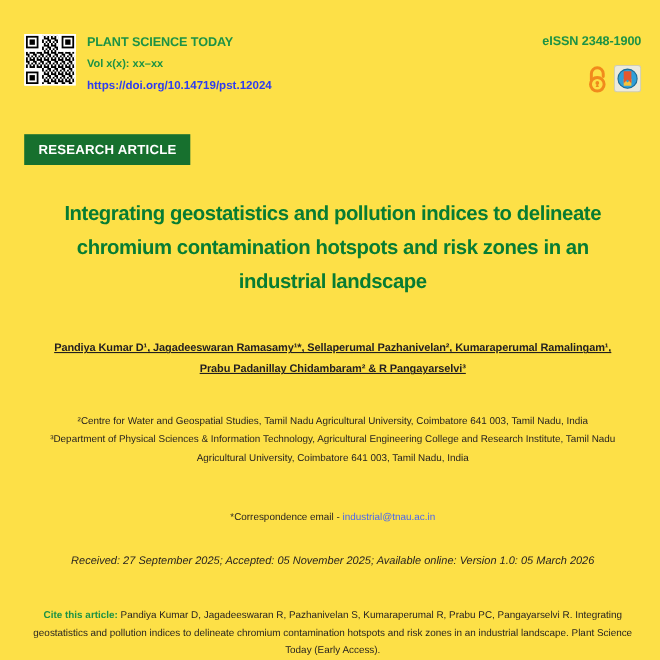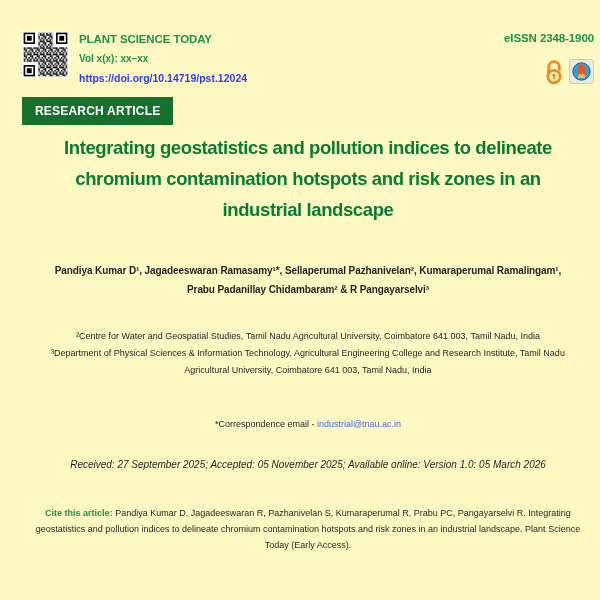--- a/index.html
+++ b/index.html
@@ -7,46 +7,46 @@
     --title-green:#077c33;
     --badge-green:#17702e;
     --link-blue:#2e3cf0;
     --email-blue:#4a66f0;
     --text-color:#221e1f;
   }
   *{margin:0;padding:0;box-sizing:border-box;}
   html,body{background:#fff;}
   body{font-family:"Liberation Sans","DejaVu Sans",sans-serif;color:var(--text-color);}
   .page{
-    position:relative;width:600px;height:600px;background:#fef9c3;
-    overflow:hidden;padding:29px 6px 0 22px;
+    position:relative;width:600px;height:600px;background:#fde047;
+    overflow:hidden;padding:29px 17px 0 22px;
   }
   
   .masthead{display:flex;justify-content:space-between;align-items:flex-start;}
   .mast-left{display:flex;gap:10px;align-items:flex-start;}
   .qr{width:47px;height:47px;margin-top:2px;flex:0 0 auto;}
   .journal-meta{padding-top:1px;}
   .journal-name{font-size:11.5px;font-weight:bold;color:var(--accent-green);line-height:19px;letter-spacing:-0.1px;}
   .volume-line{font-size:10px;font-weight:bold;color:var(--accent-green);line-height:19px;}
   .doi-link{font-size:10.5px;font-weight:bold;color:var(--link-blue);line-height:19px;text-decoration:none;display:inline-block;}
   .mast-right{text-align:right;padding-top:3px;}
   .eissn{font-size:11.5px;font-weight:bold;color:var(--accent-green);letter-spacing:-0.1px;}
   .badge-icons{margin-top:14px;display:flex;justify-content:flex-end;align-items:center;gap:5px;}
   
   .article-badge{
-    display:inline-block;margin-top:8px;background:var(--badge-green);
+    display:inline-block;margin-top:32px;background:var(--badge-green);
     color:#fff;font-size:12px;font-weight:bold;letter-spacing:0.2px;
     padding:7px 13px 7px 13px;line-height:1.2;
   }
   
-  .title{margin-top:7px;text-align:center;color:var(--title-green);
+  .title{margin-top:28px;text-align:center;color:var(--title-green);
     font-size:18.5px;font-weight:bold;line-height:31px;letter-spacing:-0.4px;}
   .title .tl{display:block;white-space:nowrap;}
   .authors{margin-top:36px;text-align:center;font-weight:bold;font-size:10px;line-height:19px;letter-spacing:-0.1px;}
-  .authors div{white-space:nowrap;}
+  .authors div{white-space:nowrap;text-decoration:underline;}
   .affiliations{margin-top:29px;text-align:center;font-size:9px;line-height:17px;}
   .affiliations p{max-width:556px;margin:0 auto;}
   .correspondence{margin-top:39px;text-align:center;font-size:9px;line-height:13px;}
   .correspondence a{color:var(--email-blue);text-decoration:none;}
   .dates{margin-top:27px;text-align:center;font-size:10px;line-height:13px;font-style:italic;}
   
   .citation{margin-top:34px;text-align:center;font-size:9px;line-height:16px;max-width:556px;margin-left:auto;margin-right:auto;}
   .cite-label{color:var(--accent-green);font-weight:bold;}
 </style>
 </head>

